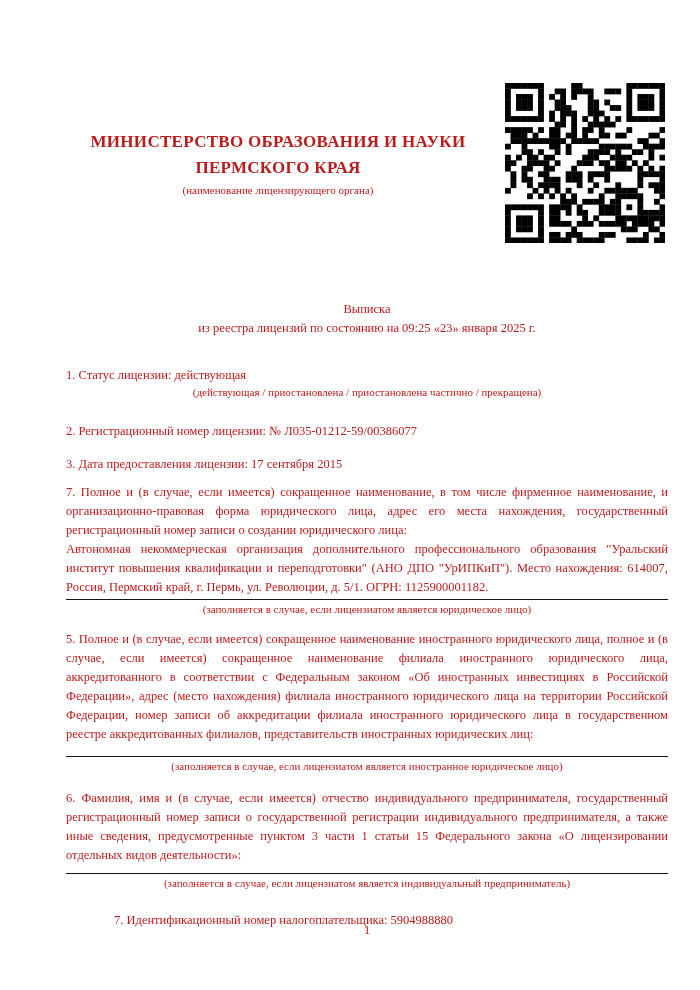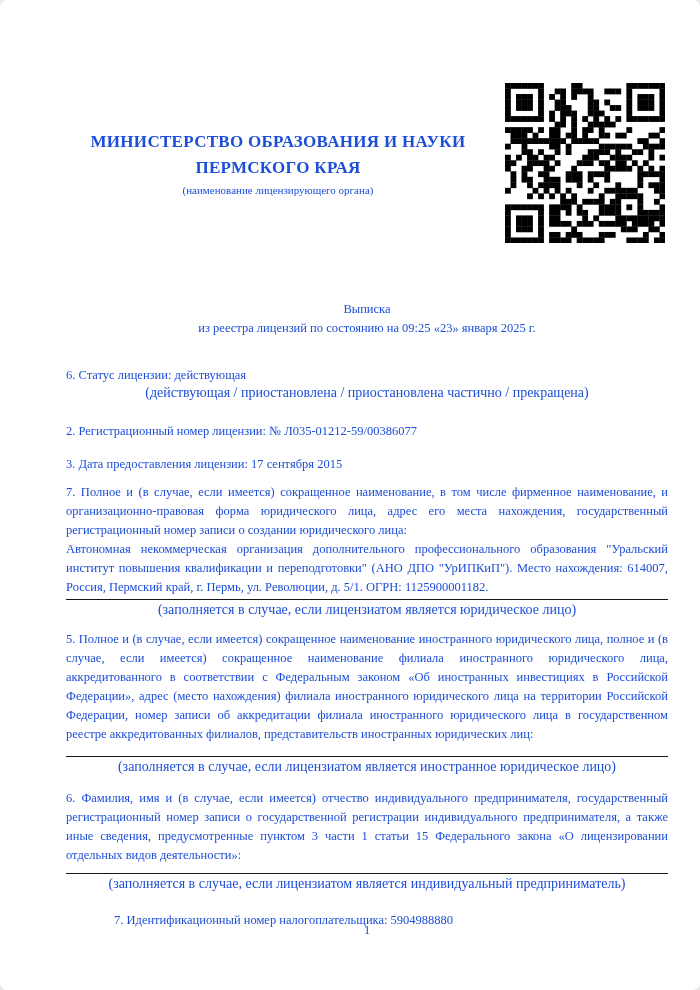--- a/index.html
+++ b/index.html
@@ -2,23 +2,22 @@
 <html><head>
 <meta charset="utf-8">
 <style>
   html,body { margin:0; padding:0; background:#e8e8e8; }
   .page {
     position:relative;
     width:700px; height:990px;
     margin:0 auto;
     background:#ffffff;
     font-family:"Liberation Serif", serif;
-    color:#1d4ed8;
+    color:#b91c1c;
     overflow:hidden;
-    border-radius:7px;
   }
   
   .ministry {
     position:absolute; left:66px; top:129px; width:424px;
     text-align:center;
   }
   .ministry-line { font-weight:bold; font-size:17px; line-height:26px; letter-spacing:0.3px; }
   .ministry-caption { font-size:11px; line-height:12px; margin-top:3px; }
 
   
@@ -28,21 +27,21 @@
   
   .content {
     position:absolute; left:66px; top:295px; width:602px;
     font-size:12.5px; line-height:19px;
   }
   .doc-title { text-align:center; margin-top:5px; }
   .doc-title div { line-height:19px; }
   p { margin:0; }
   .just { text-align:justify; text-align-last:left; }
   .note {
-    font-size:14px; line-height:13px; text-align:center;
+    font-size:11px; line-height:13px; text-align:center;
     margin:12px;
   }
   .rule { height:0; border:none; border-top:1.5px solid #161616; margin:0; }
 
   .mt-item1 { margin-top:28px; }
   .mt-note1 { margin-top:1px; }
   .mt-item2 { margin-top:23px; }
   .mt-item3 { margin-top:14px; }
   .mt-item4 { margin-top:9px; }
   .mt-rule4 { margin-top:2px; }
@@ -510,21 +509,21 @@
       </svg>
   </div>
 
   <div class="content">
 
     <div class="doc-title">
       <div>Выписка</div>
       <div>из реестра лицензий по состоянию на 09:25 «23» января 2025 г.</div>
     </div>
 
-    <p class="mt-item1">6. Статус лицензии: действующая</p>
+    <p class="mt-item1">1. Статус лицензии: действующая</p>
     <p class="note mt-note1">(действующая / приостановлена / приостановлена частично / прекращена)</p>
 
     <p class="mt-item2">2. Регистрационный номер лицензии: № Л035-01212-59/00386077</p>
 
     <p class="mt-item3">3. Дата предоставления лицензии: 17 сентября 2015</p>
 
     <p class="just mt-item4">7. Полное и (в случае, если имеется) сокращенное наименование, в том числе фирменное наименование, и организационно-правовая форма юридического лица, адрес его места нахождения, государственный регистрационный номер записи о создании юридического лица:</p>
     <p class="just">Автономная некоммерческая организация дополнительного профессионального образования "Уральский институт повышения квалификации и переподготовки" (АНО ДПО "УрИПКиП"). Место нахождения: 614007, Россия, Пермский край, г. Пермь, ул. Революции, д. 5/1. ОГРН: 1125900001182.</p>
     <hr class="rule mt-rule4">
     <p class="note mt-note4">(заполняется в случае, если лицензиатом является юридическое лицо)</p>

